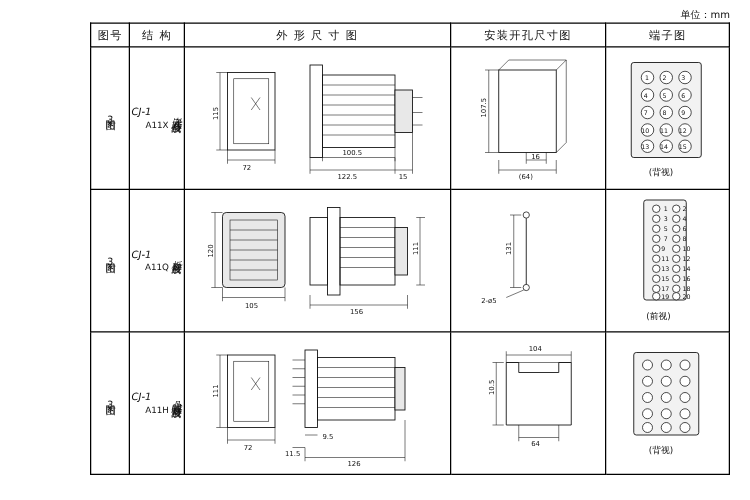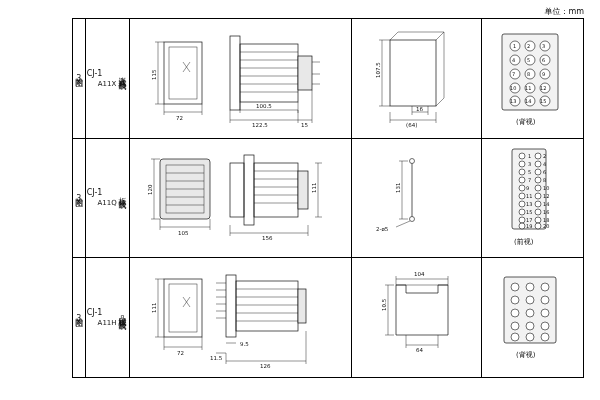--- a/index.html
+++ b/index.html
@@ -17,21 +17,21 @@
   .col-mount{width:124px;}
   .col-term{width:98px;}
 
   .cell{position:relative;height:113px;text-decoration:underline;}
   .vtext{writing-mode:vertical-rl;text-orientation:upright;font-size:8px;line-height:11px;letter-spacing:1px;}
   .nocell{display:flex;align-items:center;justify-content:center;height:113px;}
   .stcell{display:flex;align-items:center;justify-content:center;height:113px;flex-direction:row;}
   .stwrap{display:flex;flex-direction:column;align-items:center;justify-content:center;gap:2px;}
   .stmodel{font-size:8px;}
   .stcode{font-size:7px;}
-  .strow{display:flex;flex-direction:row;align-items:center;gap:14px;}
+  .strow{display:flex;flex-direction:row;align-items:center;gap:14px;font-style:italic;}
 
   svg{display:block;}
   .ln{stroke:#111;stroke-width:0.7;fill:none;}
   .thin{stroke:#111;stroke-width:0.45;fill:none;}
   .fillg{fill:#e8e8e8;stroke:#111;stroke-width:0.7;}
   .dim{font-size:5.5px;fill:#111;font-family:"DejaVu Sans",sans-serif;}
   .dimv{font-size:5.5px;fill:#111;}
   .cap{font-size:7px;fill:#111;}
   .tn{font-size:5px;fill:#111;}
   .hole{fill:#ffffff;stroke:#111;stroke-width:0.6;}
@@ -39,20 +39,27 @@
 </style>
 </head>
 <body>
 
 <div class="page">
 
   <div class="unit">单位：mm</div>
 
   <table class="main">
     <tbody>
+        <tr>
+      <th class="hd col-no">图号</th>
+      <th class="hd col-st">结 构</th>
+      <th class="hd col-out">外 形 尺 寸 图</th>
+      <th class="hd col-mount">安装开孔尺寸图</th>
+      <th class="hd col-term">端子图</th>
+    </tr>
 
     <tr>
       <td>
         <div class="nocell">
               <span class="vtext">附图3</span>
             </div>
       </td>
       <td>
         <div class="stcell">
           <div class="stwrap">

